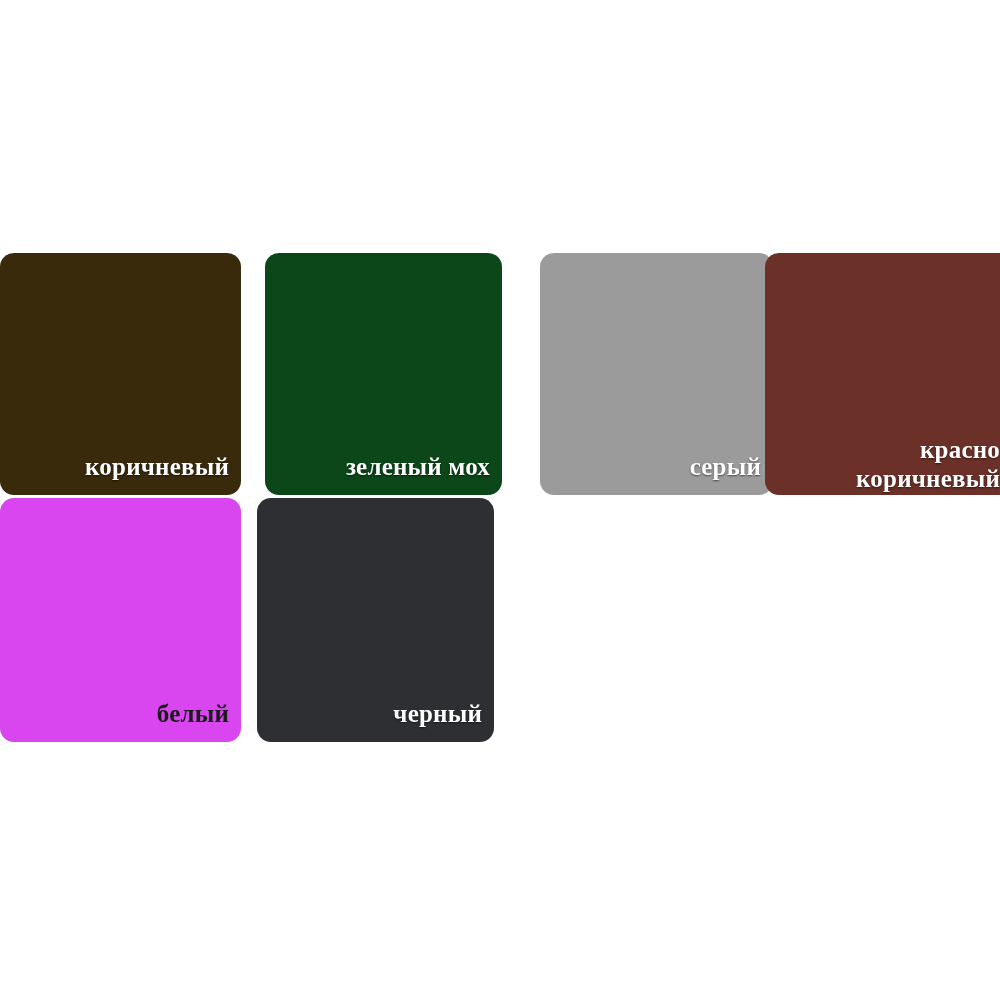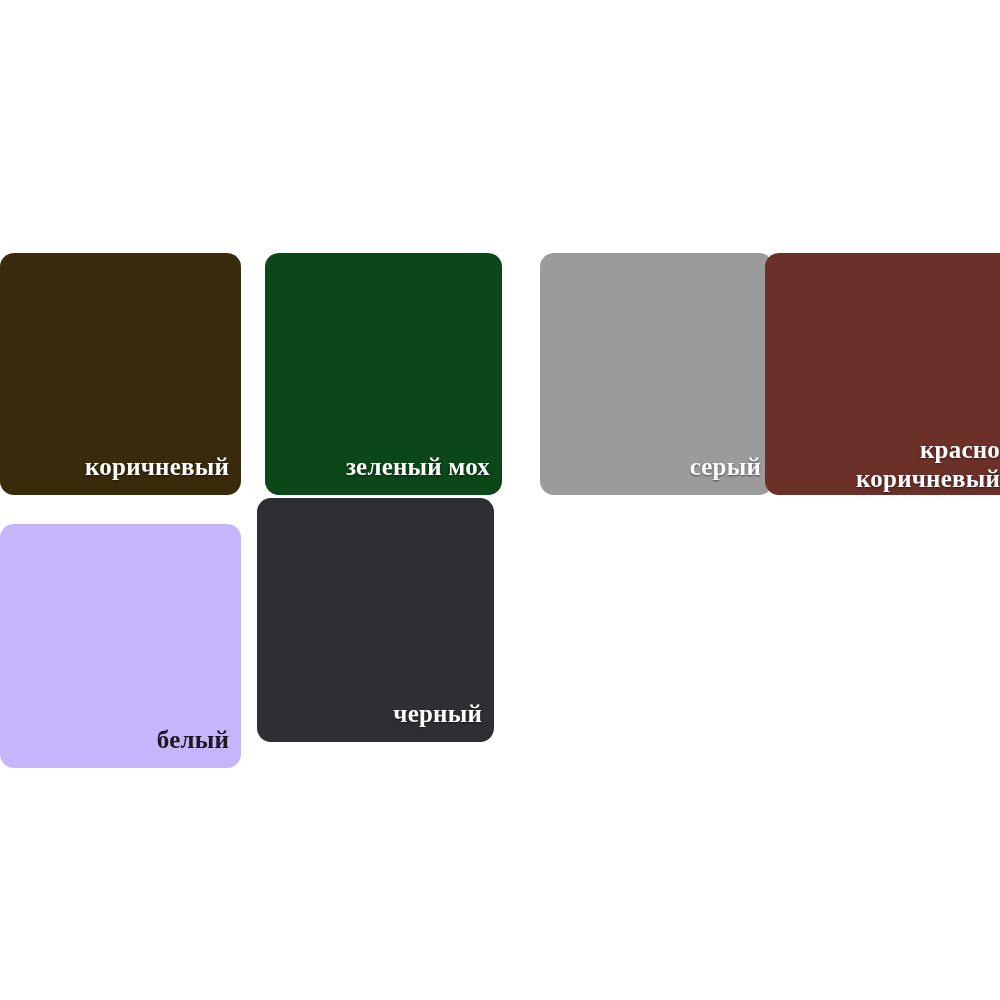--- a/index.html
+++ b/index.html
@@ -71,21 +71,21 @@
 
   <div class="swatch" style="left: 512px; top: 253px; width: 233px; height: 242px; background-color: rgb(155, 155, 155); margin-left: 28px;">
     <span class="swatch-label label-light">серый</span>
   </div>
 
   <div class="swatch" style="left: 765px; top: 253px; width: 248px; height: 242px; background-color: rgb(107, 48, 40);">
     <span class="swatch-label label-light" style="right:13px; bottom:2px;">красно
 коричневый</span>
   </div>
 
-  <div class="swatch" style="left: 0px; top: 524px; width: 241px; height: 244px; background-color: #c4b5fd;">
+  <div class="swatch" style="left: 0px; top: 498px; width: 241px; height: 244px; background-color: #d946ef;">
     <span class="swatch-label label-dark">белый</span>
   </div>
 
   <div class="swatch" style="left: 257px; top: 498px; width: 237px; height: 244px; background-color: rgb(45, 47, 50);">
     <span class="swatch-label label-light">черный</span>
   </div>
 
 </div>
 
 </body></html>

